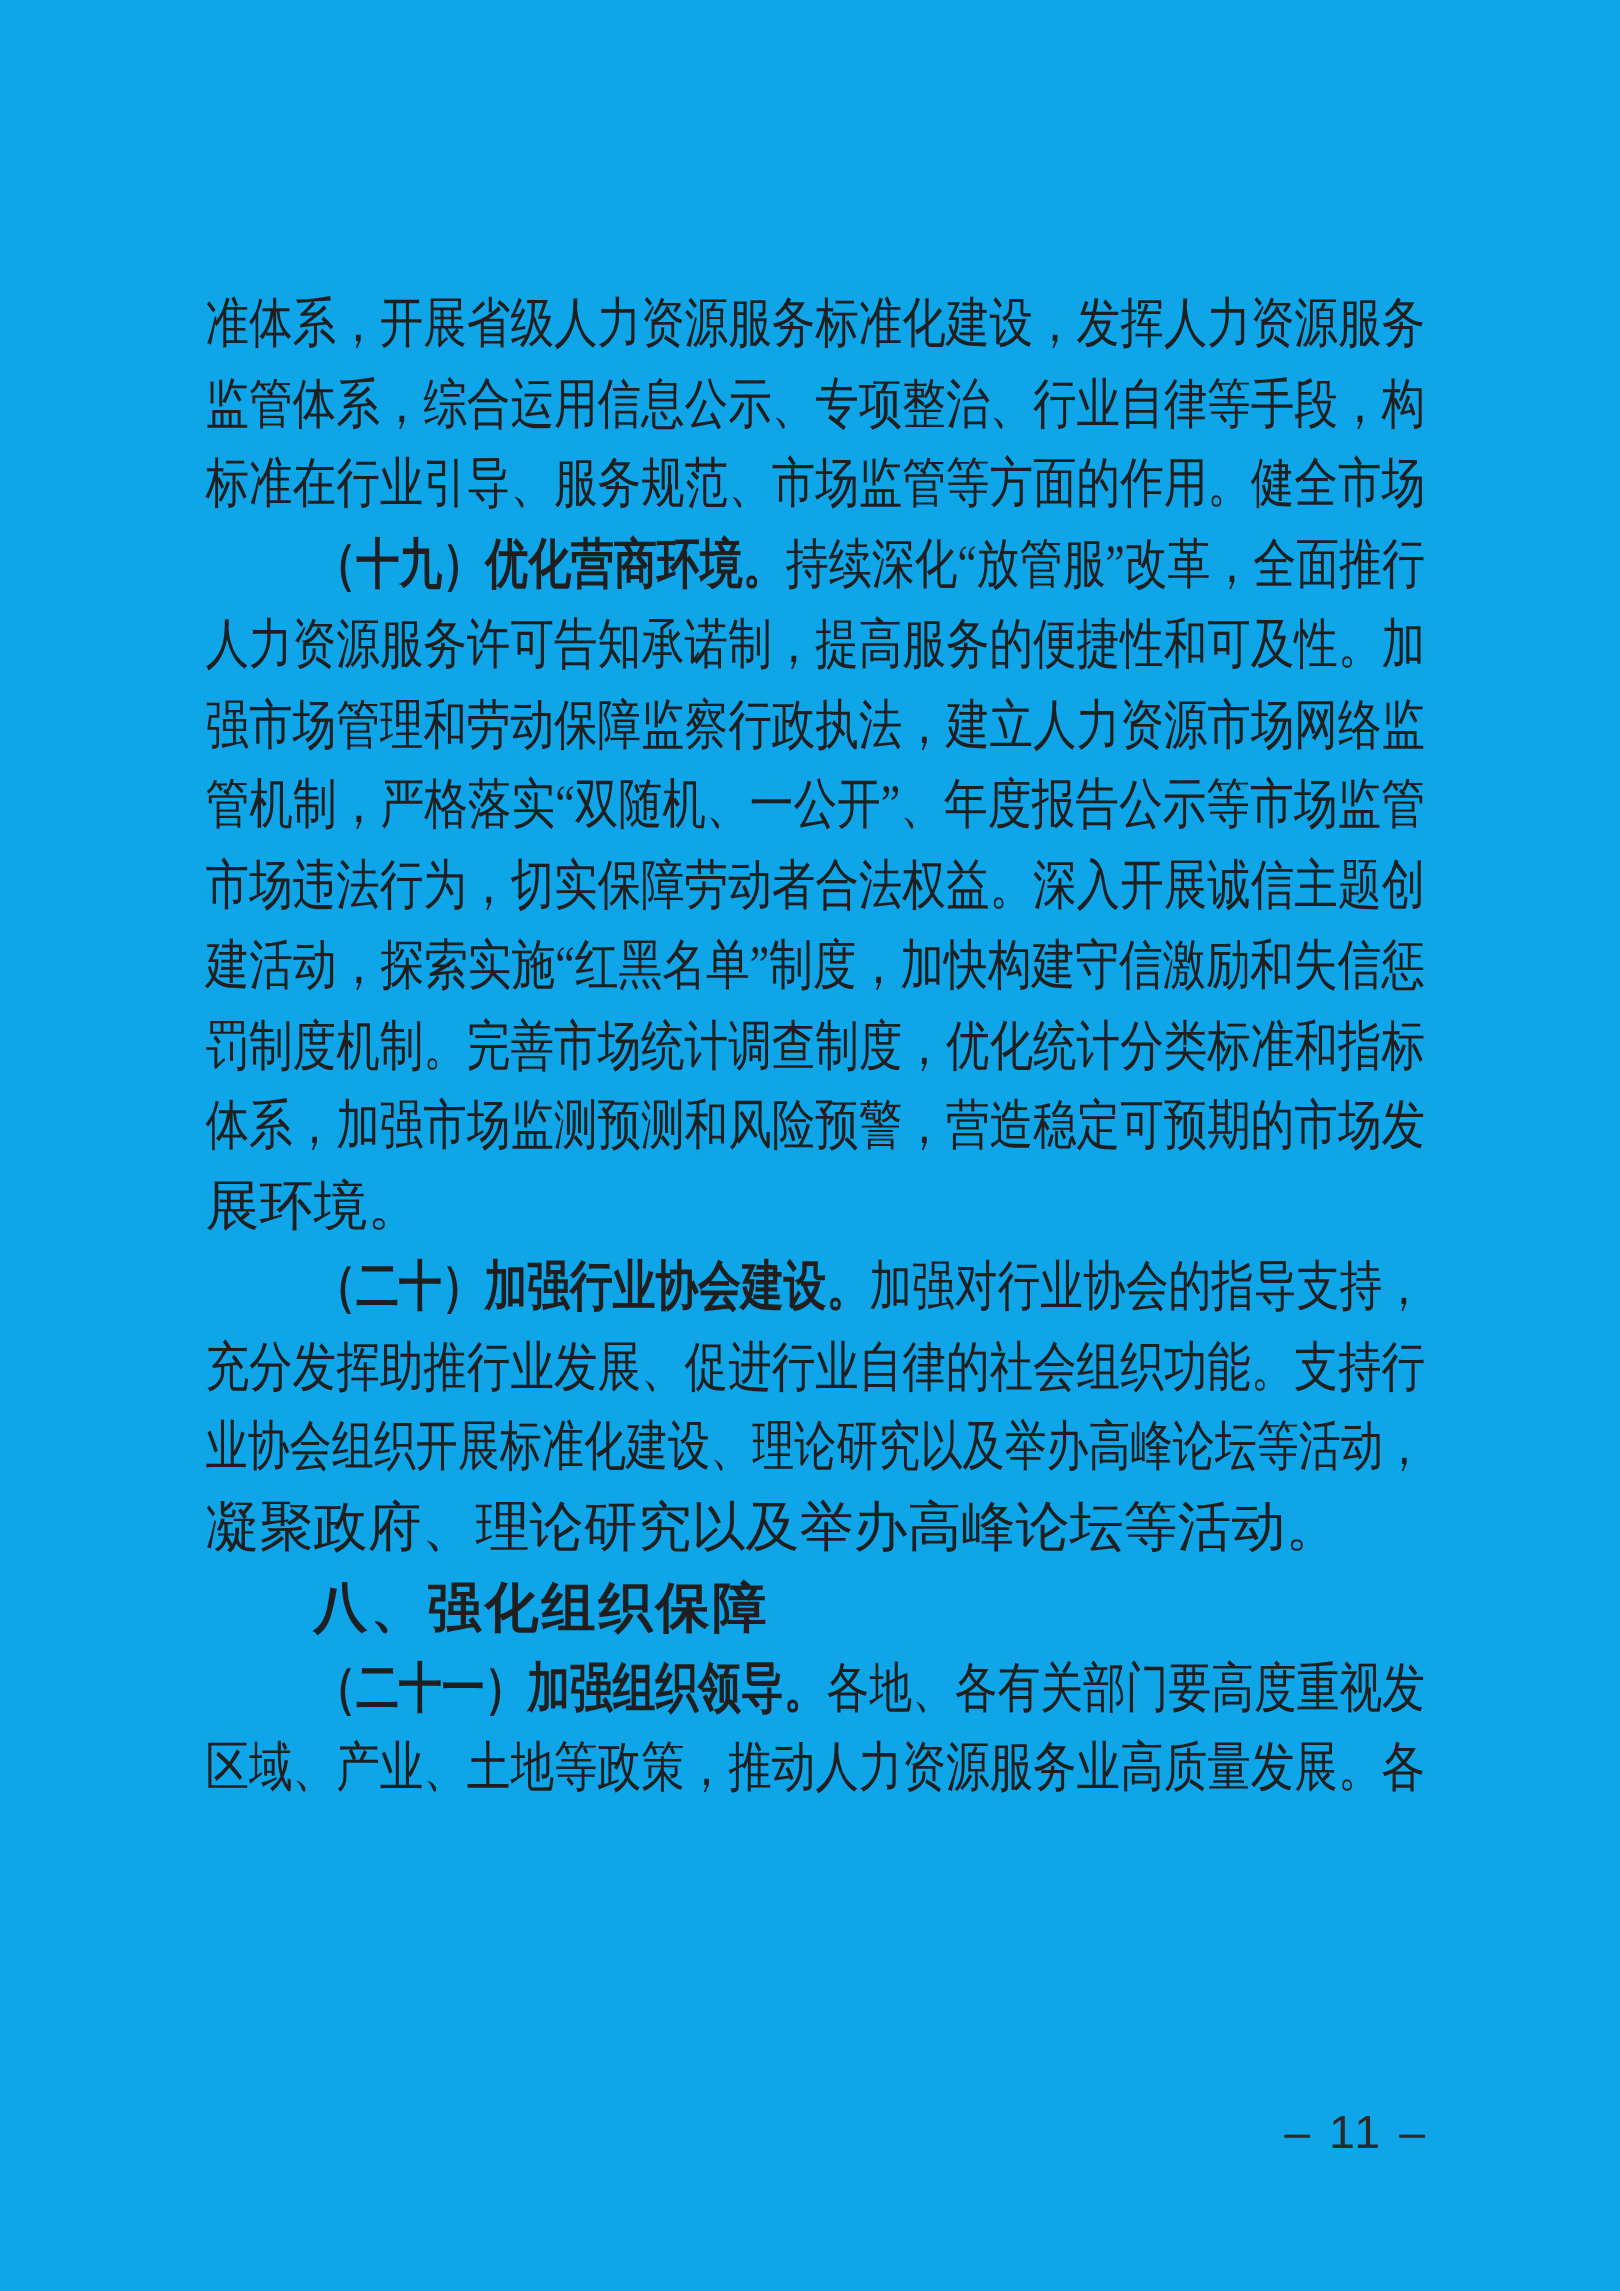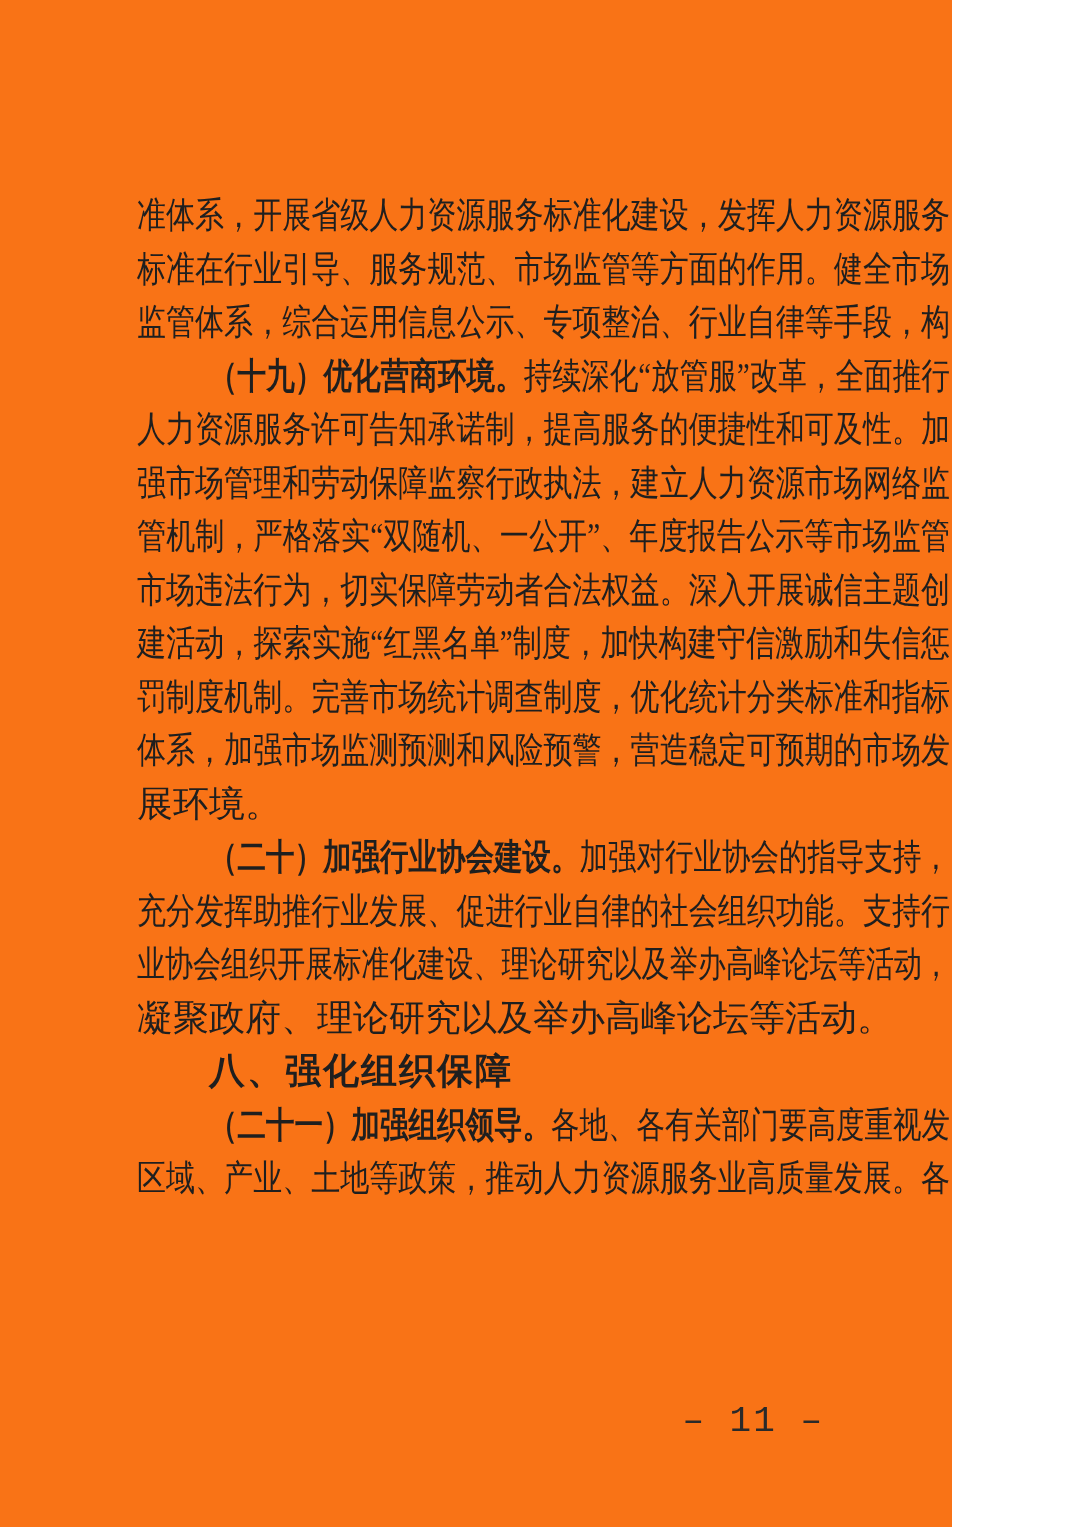--- a/index.html
+++ b/index.html
@@ -4,22 +4,22 @@
 <style>
   * { margin: 0; padding: 0; box-sizing: border-box; }
   html, body {
     width: 1080px; height: 1527px;
     background: #ffffff;
     font-family: "Liberation Serif", "DejaVu Serif", serif;
     overflow: hidden;
   }
   .page {
     position: relative;
-    width: 952px; height: 1527px;
-    background: #f97316;
+    width: 1080px; height: 1527px;
+    background: #0ea5e9;
     color: #1f1f1f;
   }
   .text-block {
     position: absolute;
     left: 137px; top: 189px;
     width: 813px;
   }
   .line {
     height: 53.5px;
     line-height: 53.5px;
@@ -32,42 +32,42 @@
     display: inline-block;
     transform-origin: 0 50%;
     vertical-align: top;
   }
   .bold-kai {
     font-weight: 700;
     font-family: "Liberation Serif", "DejaVu Serif", serif;
   }
   .heiti {
     font-weight: 700;
-    font-family: Liberation Mono, monospace;
+    font-family: Liberation Sans, sans-serif;
     letter-spacing: 2px;
   }
   .page-number {
     position: absolute;
     top: 1403px;
     right: 128px;
-    font-size: 36px;
+    font-size: 31px;
     line-height: 38px;
     color: #2a2a2a;
-    font-family: Liberation Mono, monospace;
+    font-family: Liberation Sans, sans-serif;
     letter-spacing: 2px;
   }
 </style>
 </head>
 <body>
 
 <div class="page">
   <div class="text-block">
       <div class="line"><span class="line-content" style="transform: scaleX(0.806548);"><span>准体系，开展省级人力资源服务标准化建设，发挥人力资源服务</span></span></div>
+      <div class="line"><span class="line-content" style="transform: scaleX(0.806548);"><span>监管体系，综合运用信息公示、专项整治、行业自律等手段，构</span></span></div>
       <div class="line"><span class="line-content" style="transform: scaleX(0.806548);"><span>标准在行业引导、服务规范、市场监管等方面的作用。健全市场</span></span></div>
-      <div class="line"><span class="line-content" style="transform: scaleX(0.806548);"><span>监管体系，综合运用信息公示、专项整治、行业自律等手段，构</span></span></div>
       <div class="line indent"><span class="line-content" style="transform: scaleX(0.795091);"><span class="bold-kai">（十九）优化营商环境。</span><span>持续深化“放管服”改革，全面推行</span></span></div>
       <div class="line"><span class="line-content" style="transform: scaleX(0.806548);"><span>人力资源服务许可告知承诺制，提高服务的便捷性和可及性。加</span></span></div>
       <div class="line"><span class="line-content" style="transform: scaleX(0.806548);"><span>强市场管理和劳动保障监察行政执法，建立人力资源市场网络监</span></span></div>
       <div class="line"><span class="line-content" style="transform: scaleX(0.809786);"><span>管机制，严格落实“双随机、一公开”、年度报告公示等市场监管</span></span></div>
       <div class="line"><span class="line-content" style="transform: scaleX(0.806548);"><span>市场违法行为，切实保障劳动者合法权益。深入开展诚信主题创</span></span></div>
       <div class="line"><span class="line-content" style="transform: scaleX(0.809786);"><span>建活动，探索实施“红黑名单”制度，加快构建守信激励和失信惩</span></span></div>
       <div class="line"><span class="line-content" style="transform: scaleX(0.806548);"><span>罚制度机制。完善市场统计调查制度，优化统计分类标准和指标</span></span></div>
       <div class="line"><span class="line-content" style="transform: scaleX(0.806548);"><span>体系，加强市场监测预测和风险预警，营造稳定可预期的市场发</span></span></div>
       <div class="line"><span class="line-content"><span>展环境。</span></span></div>
       <div class="line indent"><span class="line-content" style="transform: scaleX(0.791667);"><span class="bold-kai">（二十）加强行业协会建设。</span><span>加强对行业协会的指导支持，</span></span></div>

